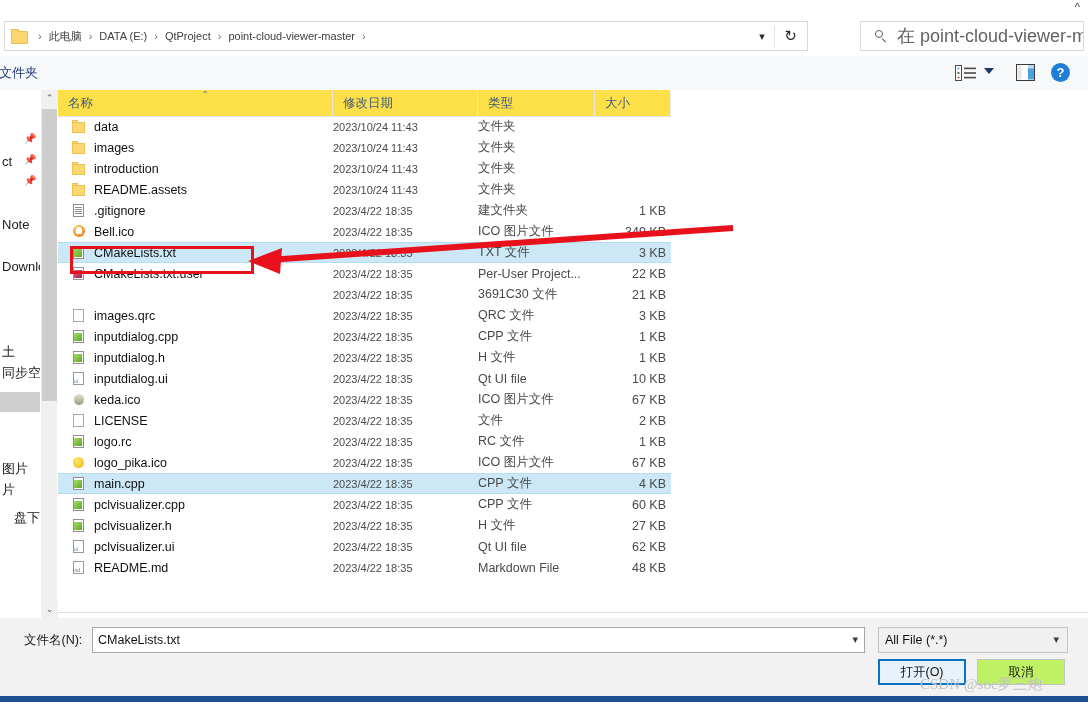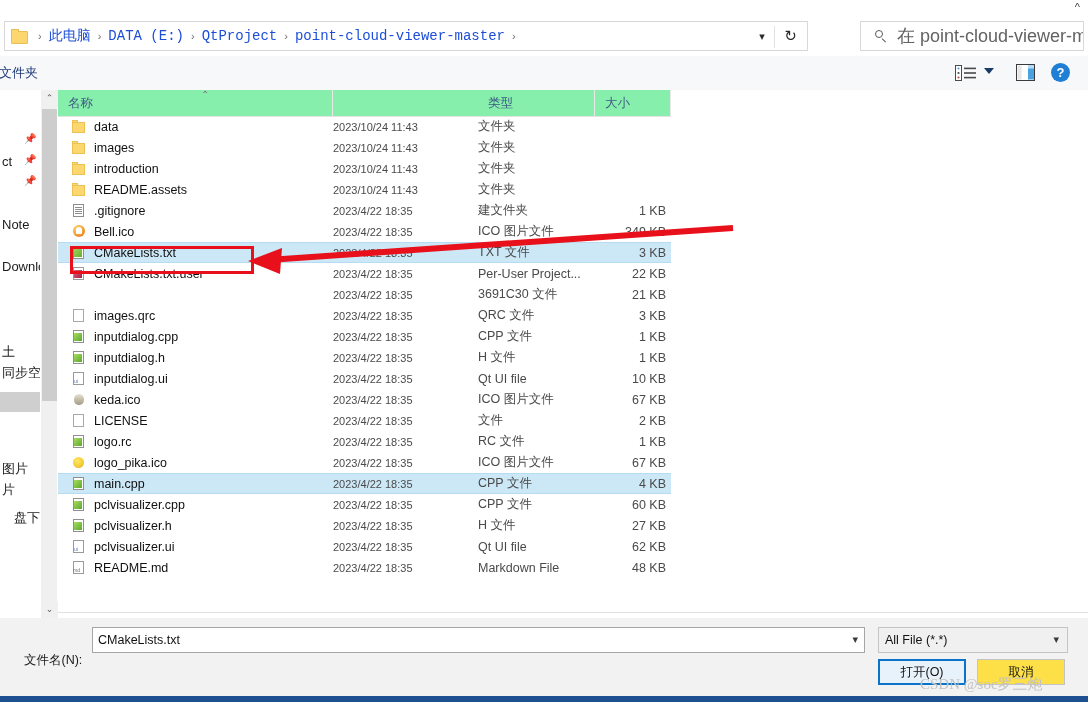--- a/index.html
+++ b/index.html
@@ -76,26 +76,25 @@
     content: "";
     position: absolute;
     left: 0; top: 0px;
     width: 8px; height: 3px;
     background: #fcd770;
     border: 1px solid #e8bf53;
     border-bottom: none;
     box-sizing: border-box;
   }
   .crumb {
-    color: #1d4ed8;
-    font-size: 14px;
+    color: #404040;
+    font-size: 11px;
     padding: 0 2px;
     white-space: nowrap;
     line-height: 20px;
-    font-family: Liberation Mono, monospace;
   }
   .crumb-sep {
     color: #6d6d6d;
     font-size: 11px;
     padding: 0 5px;
     line-height: 20px;
   }
   .addr-caret {
     position: absolute;
     right: 34px; top: 0; bottom: 0;
@@ -272,21 +271,21 @@
     position: absolute;
     left: 58px; top: 90px;
     width: 1030px; height: 528px;
     background: #ffffff;
     overflow: hidden;
   }
   .hdr {
     position: absolute;
     left: 0; top: 0;
     width: 1030px; height: 26px;
-    background: #86efac;
+    background: #fde047;
     border-bottom: 1px solid #e3e3e3;
   }
   .hdr-cell {
     position: absolute;
     top: 0; height: 26px;
     line-height: 26px;
     font-size: 12.5px;
     color: #3f5a82;
     padding-left: 10px;
     box-sizing: border-box;
@@ -561,21 +560,20 @@
     left: 0; top: 618px;
     width: 1088px; height: 84px;
     background: #f2f2f2;
   }
   .fn-label {
     position: absolute;
     left: 24px; top: 631px;
     font-size: 12.5px;
     color: #1a1a1a;
     line-height: 18px;
-    margin-top: 20px;
   }
   .fn-input {
     position: absolute;
     left: 92px; top: 627px;
     width: 773px; height: 26px;
     background: #ffffff;
     border: 1px solid #a6a6a6;
     box-sizing: border-box;
     display: flex;
     align-items: center;
@@ -613,21 +611,21 @@
     font-size: 11px;
   }
   .btn {
     position: absolute;
     height: 26px;
     box-sizing: border-box;
     text-align: center;
     line-height: 24px;
     font-size: 12.5px;
     color: #111111;
-    background: #fde047;
+    background: #bef264;
     border: 1px solid #c4c4c4;
   }
   .btn-open {
     left: 878px; top: 659px;
     width: 88px;
     border: 2px solid #0a72c8;
     background: #e8f2fb;
     line-height: 22px;
   }
   .btn-cancel {
@@ -769,20 +767,21 @@
     </div>
   <div class="nav-scroll">
     <div class="sb-arrow up">⌃</div>
     <div class="sb-thumb"></div>
     <div class="sb-arrow down">⌄</div>
   </div>
 
   <div class="filelist">
     <div class="hdr">
       <div class="hdr-cell" style="left:0;width:275px">名称</div>
+      <div class="hdr-cell" style="left:275px;width:145px">修改日期</div>
       <div class="hdr-cell" style="left:420px;width:117px">类型</div>
       <div class="hdr-cell" style="left:537px;width:76px">大小</div>
       <div class="sort-caret">⌃</div>
     </div>
     <div class="rows">
         <div class="row">
           <div class="cell-name">
             <span class="ic ic-folder"></span>
             <span>data</span>
           </div>

